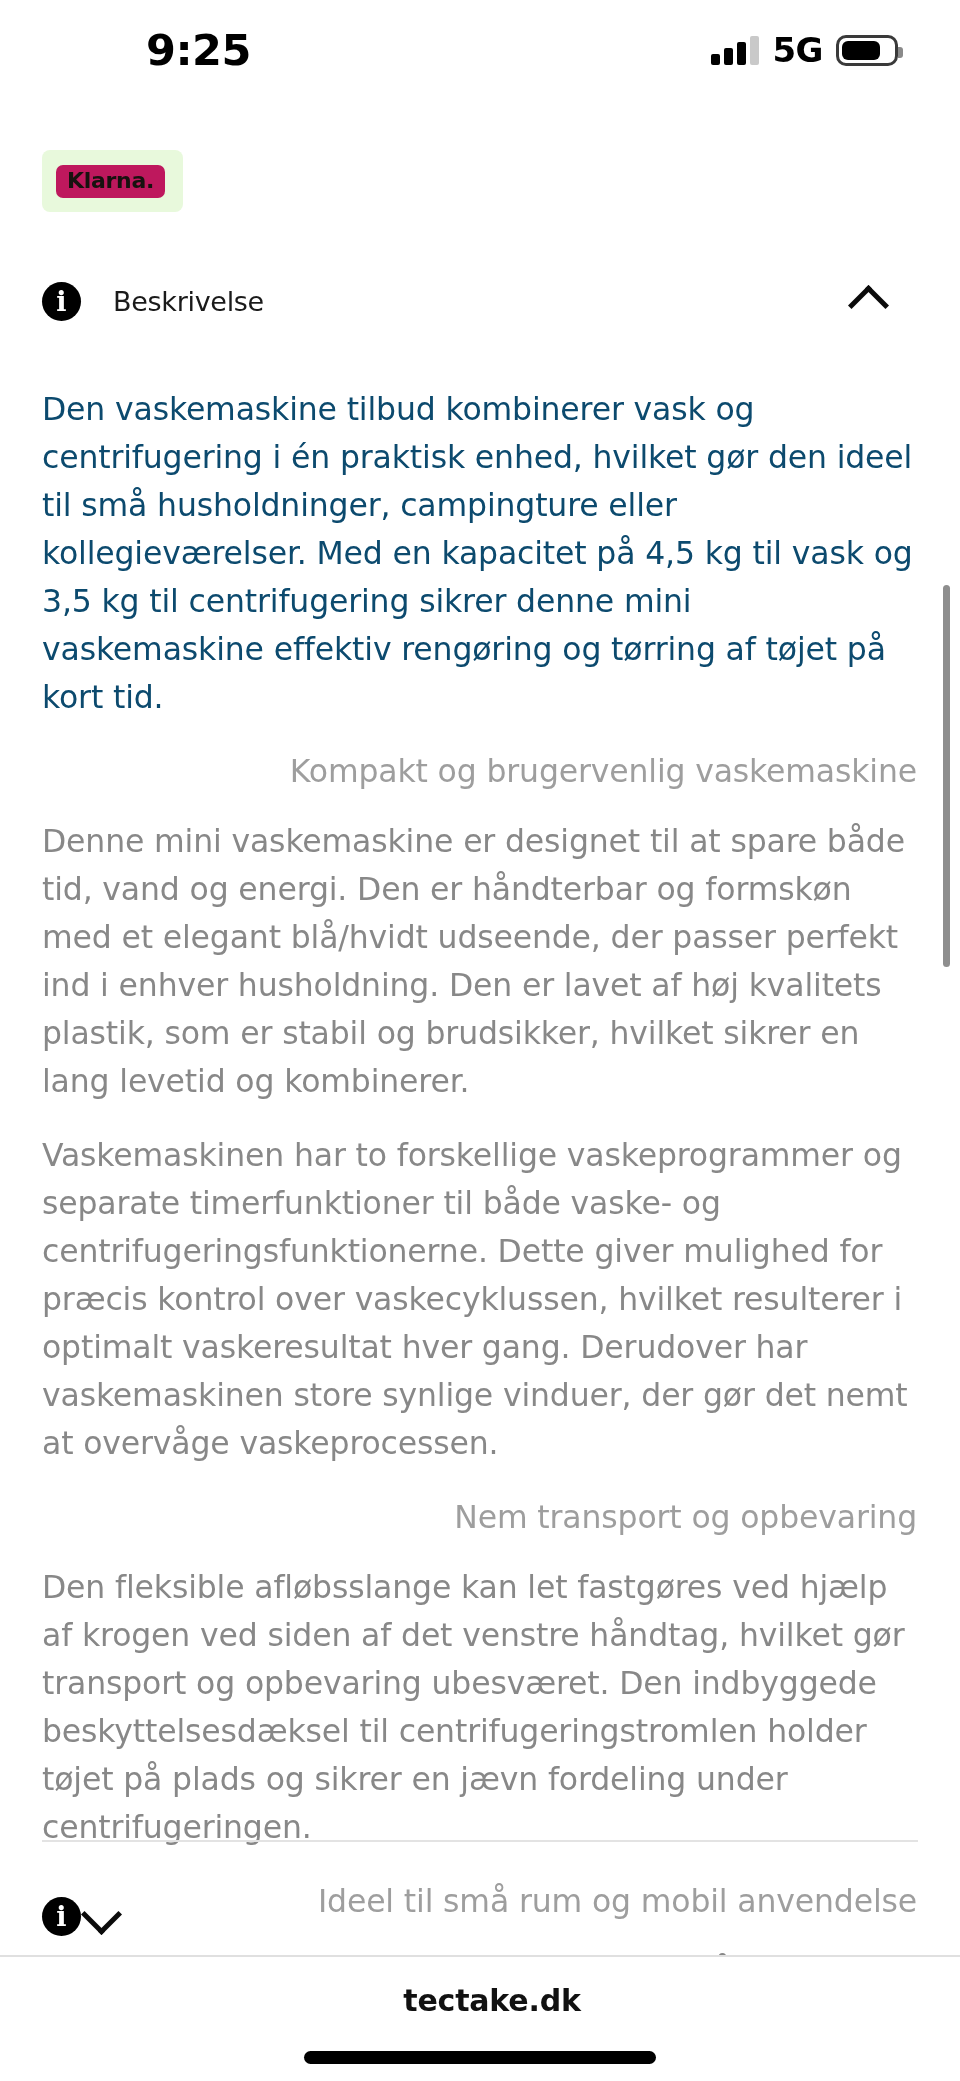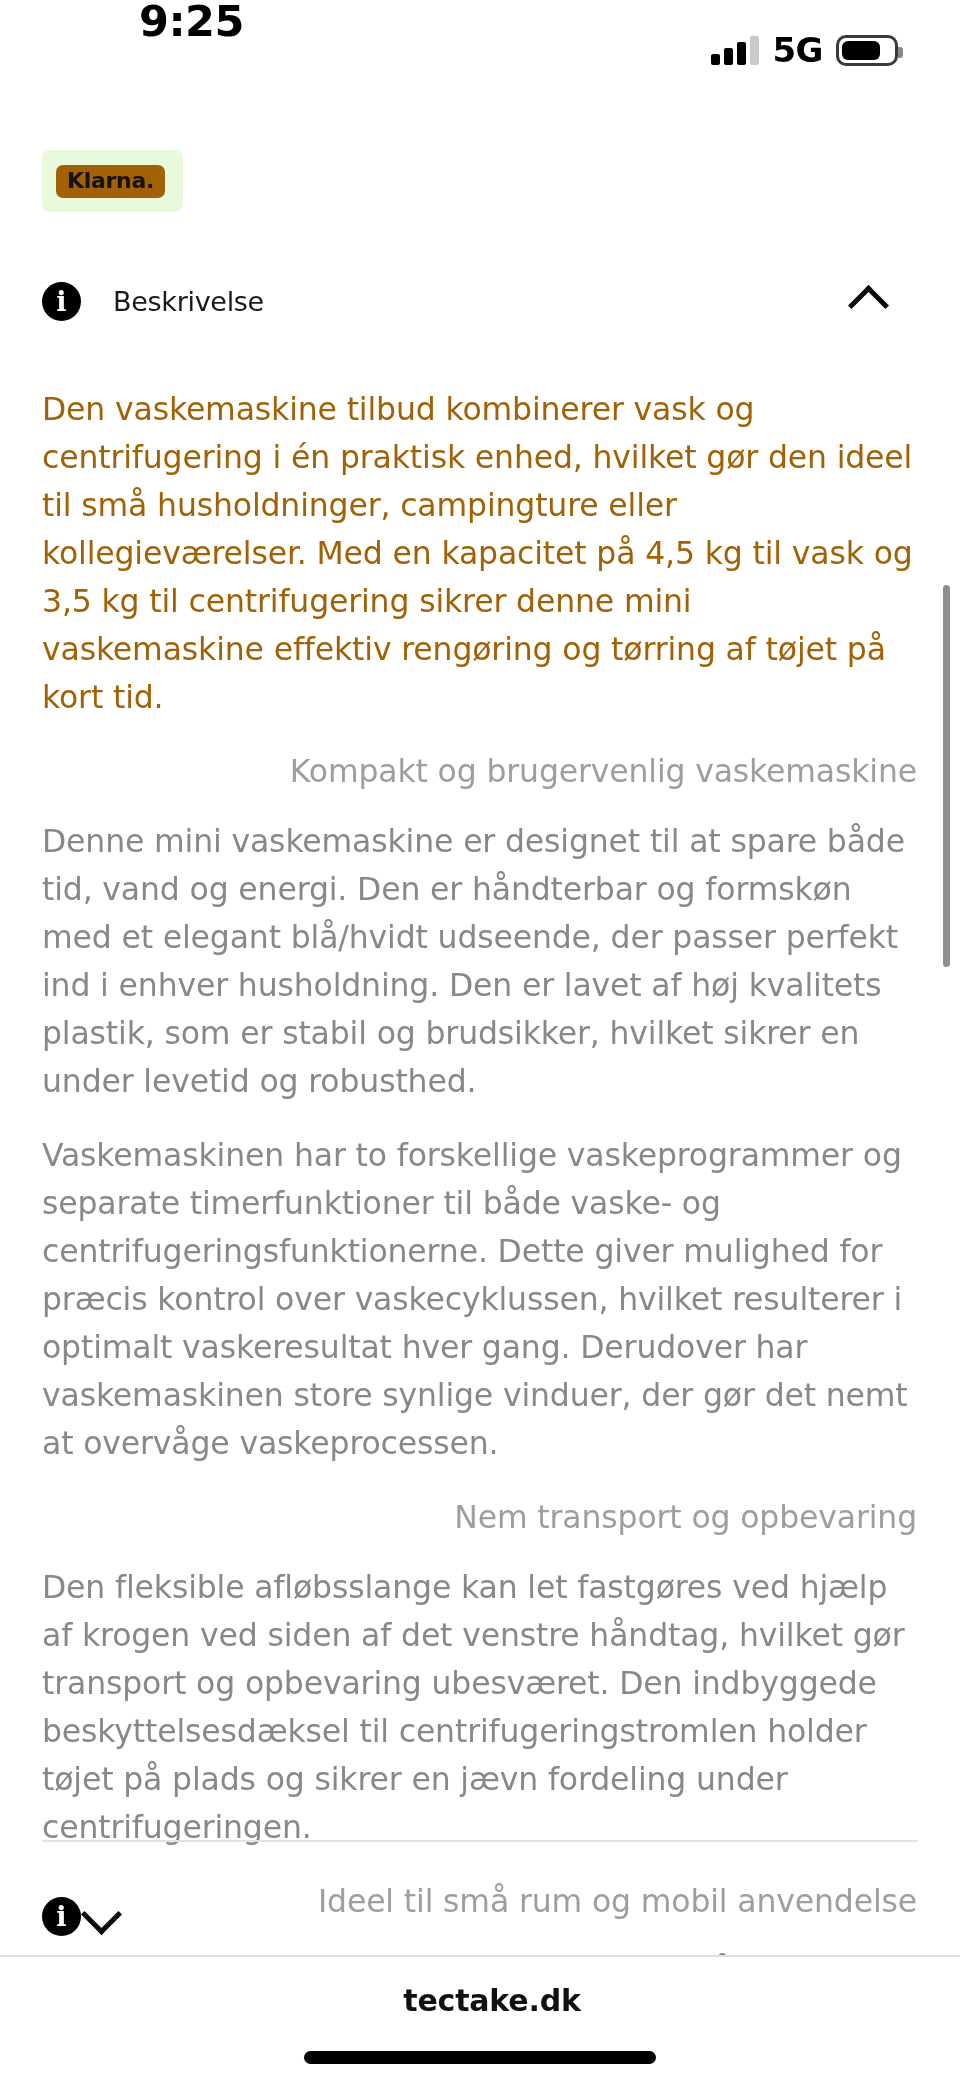--- a/index.html
+++ b/index.html
@@ -19,22 +19,23 @@
     background: #ffffff;
   }
 
   
   .statusbar {
     position: absolute;
     top: 0; left: 0;
     width: 960px;
     height: 100px;
     display: flex;
+    align-items: center;
     justify-content: space-between;
-    padding: 0 62px 0 9px;
+    padding: 0 62px 0 16px;
   }
   .status-time {
     font-size: 43px;
     font-weight: 700;
     letter-spacing: -0.5px;
     color: #000;
     margin-left: 130px;
     line-height: 1;
   }
   .status-right {
@@ -92,21 +93,21 @@
     top: 150px;
     left: 42px;
     height: 62px;
     display: flex;
     align-items: center;
     background: #e8f9dc;
     border-radius: 8px;
     padding: 0 18px 0 14px;
   }
   .klarna-logo {
-    background: #a16207;
+    background: #be185d;
     color: #17120f;
     font-size: 22px;
     font-weight: 700;
     border-radius: 7px;
     padding: 5px 11px 6px 11px;
     line-height: 1;
     letter-spacing: -0.3px;
   }
   .klarna-text {
     margin-left: 17px;
@@ -173,21 +174,21 @@
     left: 42px;
     width: 875px;
   }
   .para {
     font-size: 31.5px;
     line-height: 48px;
     color: #888888;
     letter-spacing: -0.15px;
     margin-bottom: 26px;
   }
-  .para.lead { color: #a16207; }
+  .para.lead { color: #0c4a6e; }
   .subhead {
     font-size: 31.5px;
     line-height: 48px;
     color: #9e9e9e;
     letter-spacing: -0.15px;
     margin-bottom: 22px;
     text-align: right;
   }
 
   
@@ -269,21 +270,21 @@
 
   <div class="accordion-header desc">
     <span class="info-icon">i</span>
     <span class="accordion-title">Beskrivelse</span>
     <span class="chevron up"></span>
   </div>
 
   <div class="description-body">
       <div class="para lead">Den vaskemaskine tilbud kombinerer vask og centrifugering i én praktisk enhed, hvilket gør den ideel til små husholdninger, campingture eller kollegieværelser. Med en kapacitet på 4,5 kg til vask og 3,5 kg til centrifugering sikrer denne mini vaskemaskine effektiv rengøring og tørring af tøjet på kort tid.</div>
       <div class="subhead">Kompakt og brugervenlig vaskemaskine</div>
-      <div class="para">Denne mini vaskemaskine er designet til at spare både tid, vand og energi. Den er håndterbar og formskøn med et elegant blå/hvidt udseende, der passer perfekt ind i enhver husholdning. Den er lavet af høj kvalitets plastik, som er stabil og brudsikker, hvilket sikrer en under levetid og robusthed.</div>
+      <div class="para">Denne mini vaskemaskine er designet til at spare både tid, vand og energi. Den er håndterbar og formskøn med et elegant blå/hvidt udseende, der passer perfekt ind i enhver husholdning. Den er lavet af høj kvalitets plastik, som er stabil og brudsikker, hvilket sikrer en lang levetid og kombinerer.</div>
       <div class="para">Vaskemaskinen har to forskellige vaskeprogrammer og separate timerfunktioner til både vaske- og centrifugeringsfunktionerne. Dette giver mulighed for præcis kontrol over vaskecyklussen, hvilket resulterer i optimalt vaskeresultat hver gang. Derudover har vaskemaskinen store synlige vinduer, der gør det nemt at overvåge vaskeprocessen.</div>
       <div class="subhead">Nem transport og opbevaring</div>
       <div class="para">Den fleksible afløbsslange kan let fastgøres ved hjælp af krogen ved siden af det venstre håndtag, hvilket gør transport og opbevaring ubesværet. Den indbyggede beskyttelsesdæksel til centrifugeringstromlen holder tøjet på plads og sikrer en jævn fordeling under centrifugeringen.</div>
       <div class="subhead">Ideel til små rum og mobil anvendelse</div>
       <div class="para">Denne mini vaskemaskine er perfekt til små lejligheder, sommerhuse eller på farten. Dens kompakte design og lette håndtering gør det nemt at finde en plads til den, uanset hvor du er. Med dens energieffektive drift og lave vandforbrug er den også et miljøvenligt valg.</div>
     </div>
 
   <div class="divider top-sep"></div>
 
   <div class="accordion-header details">

